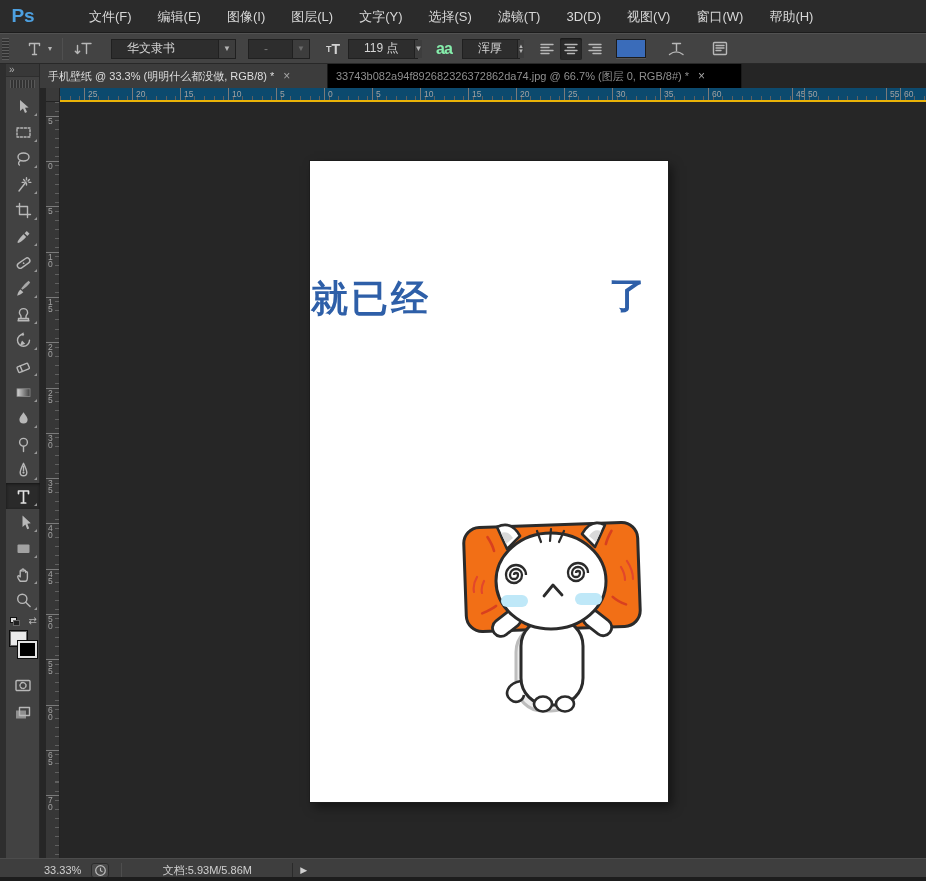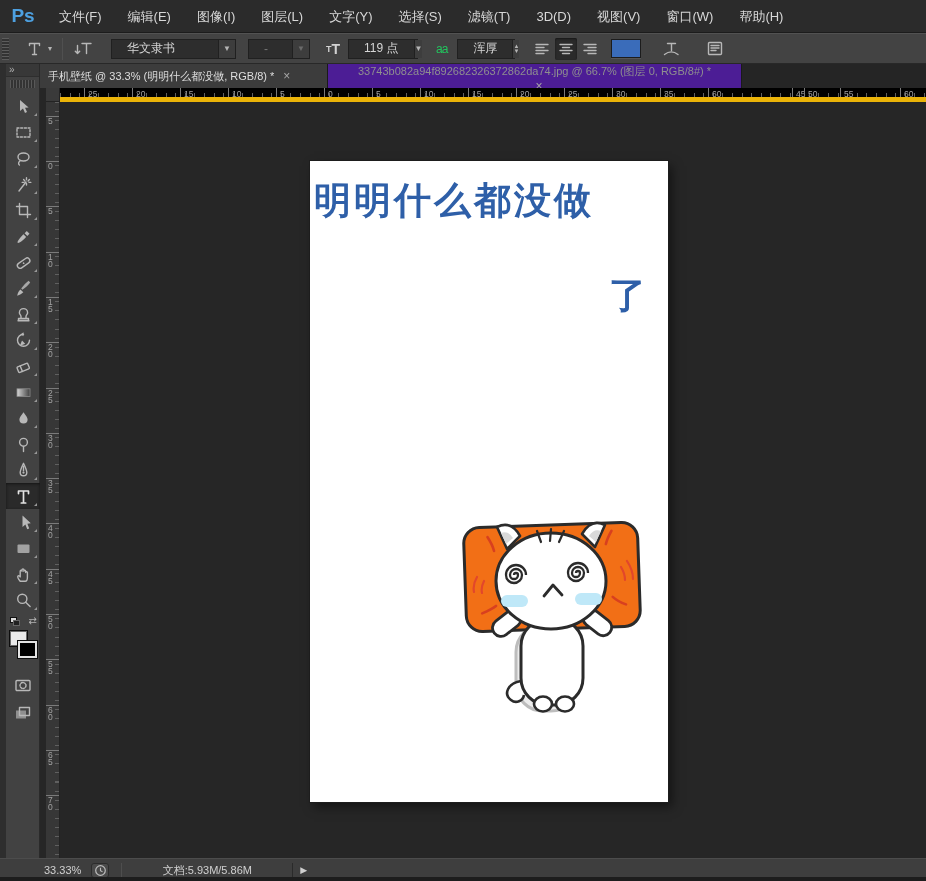--- a/index.html
+++ b/index.html
@@ -6,21 +6,21 @@
   body { background:#1a1a1a; }
   .app {
     position:relative; width:926px; height:881px; overflow:hidden;
     background:#262626; font-family:"Liberation Sans", sans-serif;
     -webkit-font-smoothing:antialiased;
   }
   
   .menubar {
     position:absolute; top:0; left:0; width:926px; height:33px;
     background:#2b2b2b; border-bottom:1px solid #1c1c1c;
-    display:flex; align-items:center; color:#d8d8d8; font-size:13px;
+    display:flex; align-items:center; color:#d8d8d8; font-size:13px;gap:30px;
   }
   .ps-logo { width:46px; text-align:center; font-size:19px; font-weight:bold; color:#4da0e0; letter-spacing:0; }
   .menu-item { padding:0 13px; line-height:33px; cursor:default; }
   
   .optionsbar {
     position:absolute; top:33px; left:0; width:926px; height:31px;
     background:#434343; border-top:1px solid #525252; border-bottom:1px solid #282828;
     display:flex; align-items:center; color:#cfcfcf; font-size:12px;
   }
   .grip { width:7px; height:22px; margin:0 4px 0 2px;
@@ -32,33 +32,33 @@
     display:flex; align-items:center; color:#d6d6d6;
   }
   .combo .val { padding:0 15px; white-space:nowrap; }
   .combo .ddbtn { width:17px; align-self:stretch; border-left:1px solid #202020; background:#3d3d3d;
     display:flex; align-items:center; justify-content:center; color:#b5b5b5; font-size:8px; }
   .combo .spinbtn { width:15px; align-self:stretch; border-left:1px solid #202020; background:#3d3d3d;
     display:flex; flex-direction:column; align-items:center; justify-content:center; color:#b5b5b5; font-size:6px; line-height:5px; }
   .combo.disabled { color:#767676; }
   .combo.disabled .ddbtn { color:#6a6a6a; }
   .tt-icon { font-weight:bold; color:#d2d2d2; }
-  .aa-icon { font-size:12px; font-weight:normal; color:#22c55e; letter-spacing:-1px; }
+  .aa-icon { font-size:16px; font-weight:bold; color:#86efac; letter-spacing:-1px; }
   .align-btn { width:22px; height:22px; display:flex; align-items:center; justify-content:center; border-radius:2px; }
   .align-btn.active { background:#2a2a2a; box-shadow:inset 0 1px 2px #161616; }
   .swatch-btn { width:30px; height:19px; border:1px solid #1c1c1c; box-shadow:0 1px 0 #555; margin:0 6px; }
   
   .tabbar {
     position:absolute; top:64px; left:40px; width:886px; height:24px;
     background:#252525; display:flex; font-size:11px; color:#9b9b9b;
   }
   .tab { display:flex; align-items:center; padding:0 8px; border-right:1px solid #1a1a1a; white-space:nowrap; overflow:hidden; }
   .tab .close { margin-left:9px; font-size:12px; color:#a7a7a7; }
   .tab.active { background:#3c3c3c; color:#dedede; }
-  .tab.inactive { background:#4c1d95; color:#8f8f8f;flex-direction:column; }
+  .tab.inactive { background:#000000; color:#8f8f8f; }
   
   .toolstrip-edge { position:absolute; top:64px; left:0; width:6px; height:794px; background:#2e2e2e; }
   .toolbar {
     position:absolute; top:64px; left:6px; width:34px; height:794px;
     background:#424242; border-right:1px solid #2a2a2a;
   }
   .tb-collapse { height:13px; color:#b0b0b0; font-size:10px; line-height:11px; padding-left:3px; background:#383838; border-bottom:1px solid #2e2e2e; }
   .tb-grip { height:8px; margin:3px 4px;
     background:repeating-linear-gradient(to right, #585858 0 1px, #333 1px 3px); }
   .tools { margin-top:5px; }
@@ -70,21 +70,21 @@
   .swatch-area { position:relative; width:34px; height:44px; margin-top:4px; }
   .mini-default { position:absolute; left:4px; top:0; width:11px; height:10px; }
   .mini-default .w { position:absolute; left:0; top:0; width:7px; height:6px; background:#dcdcdc; border:1px solid #111; }
   .mini-default .b { position:absolute; left:3px; top:3px; width:7px; height:6px; background:#222; border:1px solid #666; }
   .swap-glyph { position:absolute; right:3px; top:-2px; font-size:10px; color:#b5b5b5; }
   .fg-swatch { position:absolute; left:3px; top:13px; width:19px; height:17px; border:1px solid #0d0d0d; box-shadow:0 0 0 1px #6a6a6a inset; }
   .bg-swatch { position:absolute; left:12px; top:24px; width:19px; height:17px; border:2px solid #e3e3e3; outline:1px solid #0d0d0d; }
   .tb-bottom-btn { width:34px; height:24px; display:flex; align-items:center; justify-content:center; margin-top:4px; }
   
   .ruler-corner { position:absolute; top:88px; left:46px; width:14px; height:14px; background:#3a3a3a; border-right:1px solid #232323; border-bottom:1px solid #232323; }
-  .ruler-top { position:absolute; top:88px; left:60px; width:866px; height:14px; background:#000000; border-bottom:5px solid #eab308; overflow:hidden; }
+  .ruler-top { position:absolute; top:88px; left:60px; width:866px; height:14px; background:#0c4a6e; border-bottom:2px solid #eab308; overflow:hidden; }
   .ruler-top .minor { position:absolute; bottom:0; left:0; right:0; height:4px;
     background:repeating-linear-gradient(to right, #606060 0 1px, transparent 1px 9.6px); }
   .rt-label { position:absolute; top:0; height:100%; padding-left:3px; border-left:1px solid #7a7a7a; font-size:8.5px; color:#a2a2a2; line-height:13px; }
   .ruler-left { position:absolute; top:102px; left:46px; width:14px; height:756px; background:#373737; border-right:1px solid #232323; overflow:hidden; }
   .ruler-left .minor { position:absolute; right:0; top:0; bottom:0; width:4px;
     background:repeating-linear-gradient(to bottom, #606060 0 1px, transparent 1px 9.06px); }
   .rl-label { position:absolute; left:0; width:100%; border-top:1px solid #7a7a7a; padding:1px 0 0 2px;
     font-size:8.5px; color:#a2a2a2; line-height:7px; white-space:pre-line; }
   
   .viewport { position:absolute; top:102px; left:60px; width:866px; height:756px; background:#262626; }
@@ -369,21 +369,21 @@
         <span class="rt-label" style="left: 312px;">5</span>
         <span class="rt-label" style="left: 360px;">10</span>
         <span class="rt-label" style="left: 408px;">15</span>
         <span class="rt-label" style="left: 456px;">20</span>
         <span class="rt-label" style="left: 504px;">25</span>
         <span class="rt-label" style="left: 552px;">30</span>
         <span class="rt-label" style="left: 600px;">35</span>
         <span class="rt-label" style="left: 648px;">60</span>
         <span class="rt-label" style="left: 732px;">45</span>
         <span class="rt-label" style="left: 744px;">50</span>
-        <span class="rt-label" style="left: 780px;">55</span>
+        <span class="rt-label" style="left: 826px;">55</span>
         <span class="rt-label" style="left: 840px;">60</span>
       </div>
     </div>
   <div class="ruler-left">
       <div class="minor"></div>
       <div class="labels">
         <span class="rl-label" style="top: 13.7px;">5</span>
         <span class="rl-label" style="top: 59px;">0</span>
         <span class="rl-label" style="top: 104.3px;">5</span>
         <span class="rl-label" style="top: 149.6px;">1
@@ -410,21 +410,21 @@
 0</span>
         <span class="rl-label" style="top: 647.9px;">6
 5</span>
         <span class="rl-label" style="top: 693.2px;">7
 0</span>
       </div>
     </div>
 
   <div class="viewport">
     <div class="page">
-      <div class="doc-text line1">明明什么都没做</div>
+      <div class="doc-text line2a">就已经</div>
       <div class="doc-text line2b">了</div>
 
       <svg class="cat" width="212" height="215" viewBox="0 0 212 215">
 
         <g transform="rotate(-2 96 66)">
           <rect x="10" y="14" width="174" height="104" rx="16" stroke="#2b2b2b" stroke-width="3" fill="#f26f16"></rect>
           <path d="M34 24c3 5 5 9 6 14M158 22c-3 5-5 9-6 13M26 100c5-2 10-4 14-7M170 96c-5-2-10-5-13-8" fill="none" stroke-width="2.6" stroke-linecap="round" stroke="#d8401f"></path>
         </g>
 
         <path d="M22 66c-3 5-4 10-3 15M29 70c-2 4-3 8-2 12M172 50c4 6 6 12 6 18M166 56c3 5 4 9 4 13" fill="none" stroke-width="2.2" stroke-linecap="round" stroke="#e2472b"></path>

